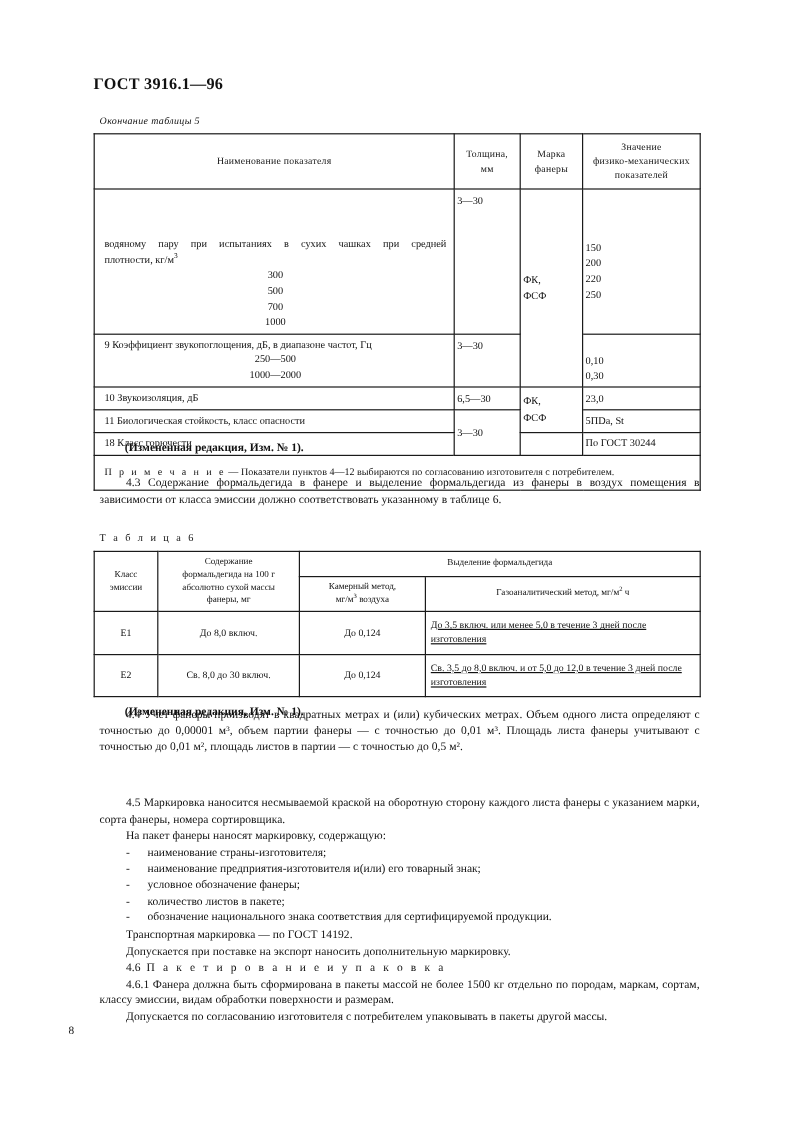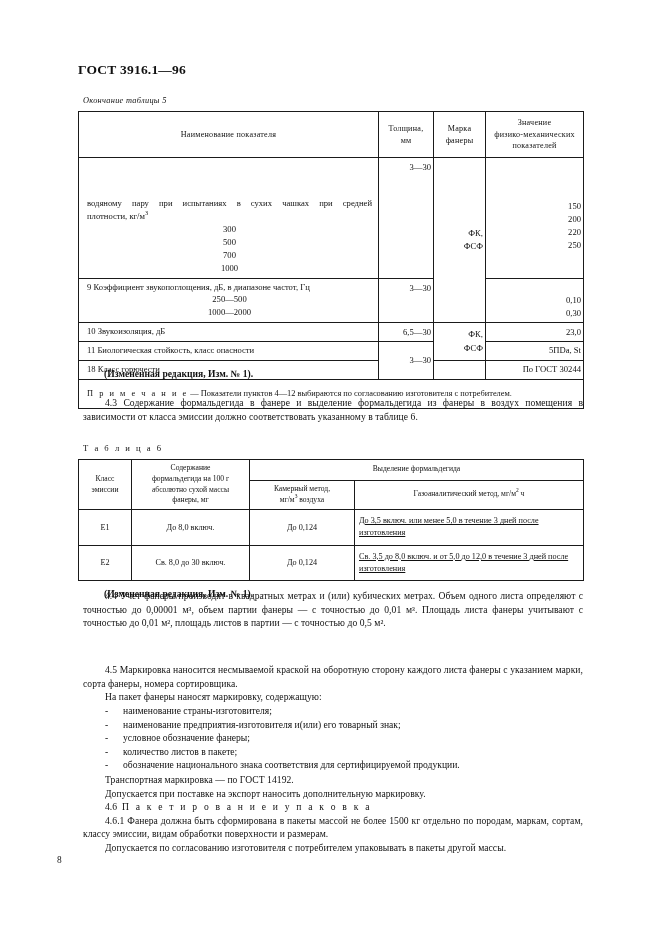--- a/index.html
+++ b/index.html
@@ -79,21 +79,21 @@
   .t5 .c-mark   { width: 52px;  }
   .t5 .c-value  { width: 98px;  }
 
   .t5 td.nm {
     text-align: left;
     padding: 2px 6px 3px 8px;
     line-height: 1.5;
     font-size: 8.6px;
   }
   .t5 td.ctr {
-    text-align: right;
+    text-align: left;
     font-size: 8.6px;
     line-height: 1.55;
     padding: 2px 2px;
   }
   .just-line {
     text-align: justify;
     text-align-last: justify;
     white-space: nowrap;
     margin-top: 37px;
   }

